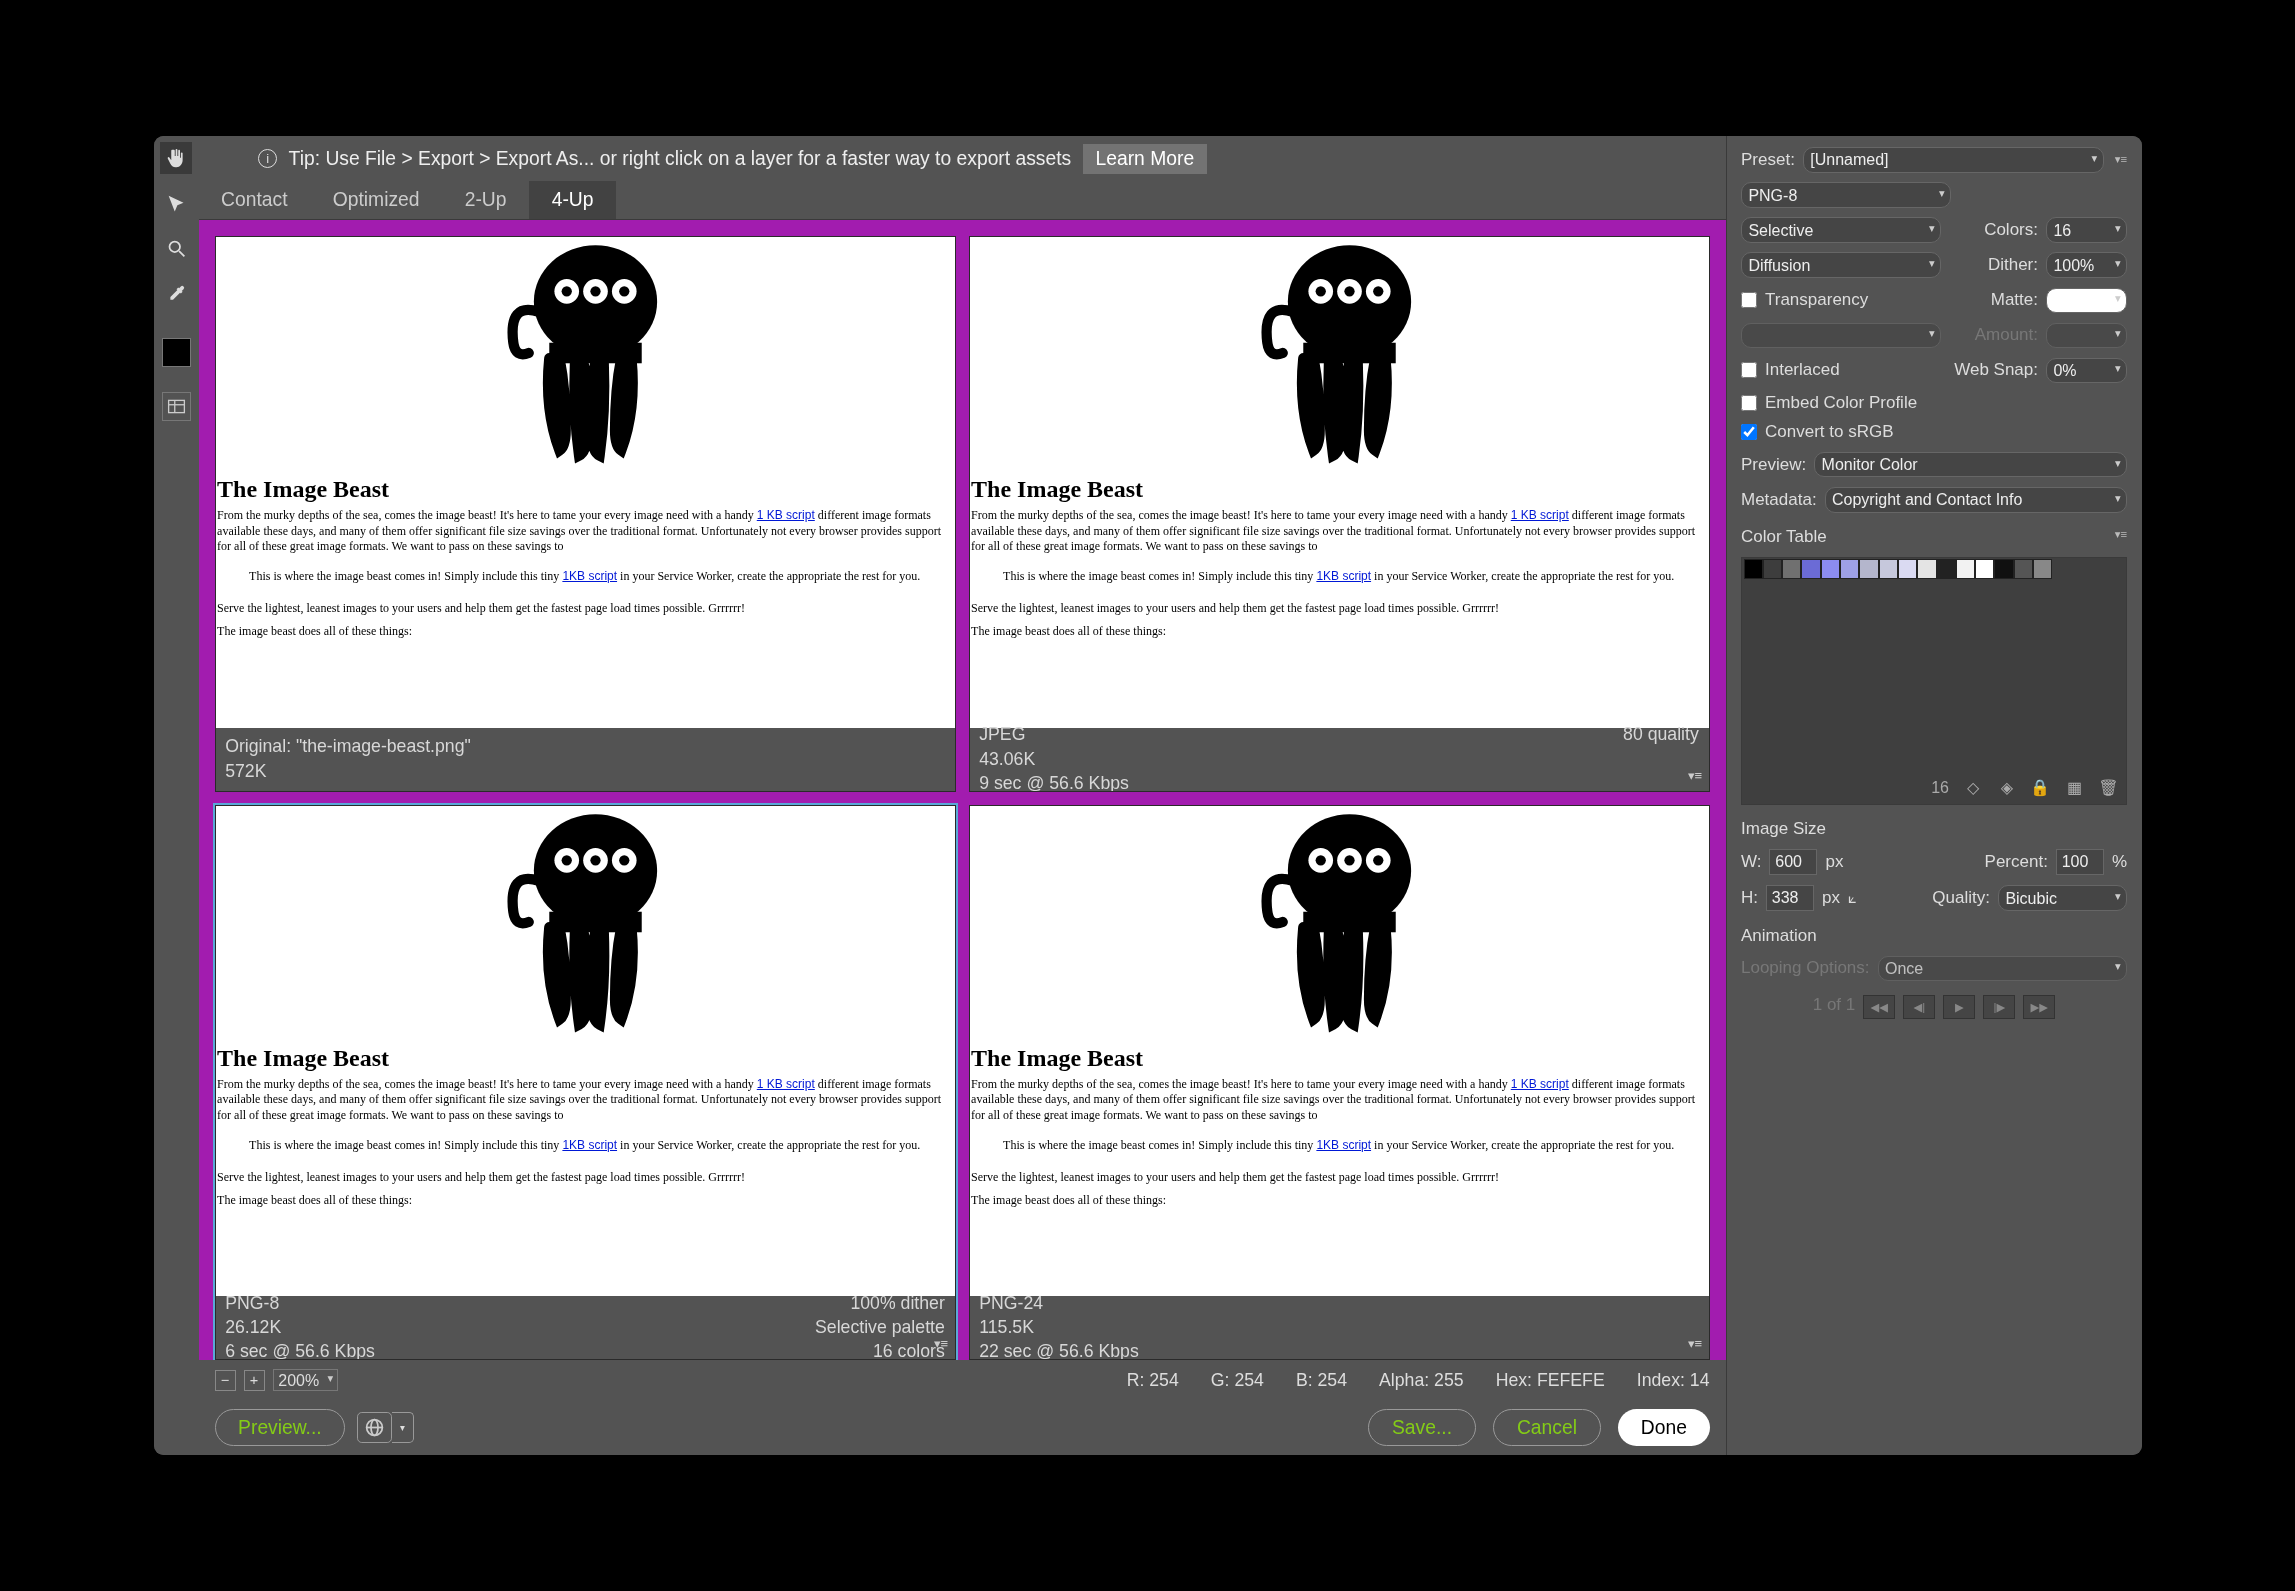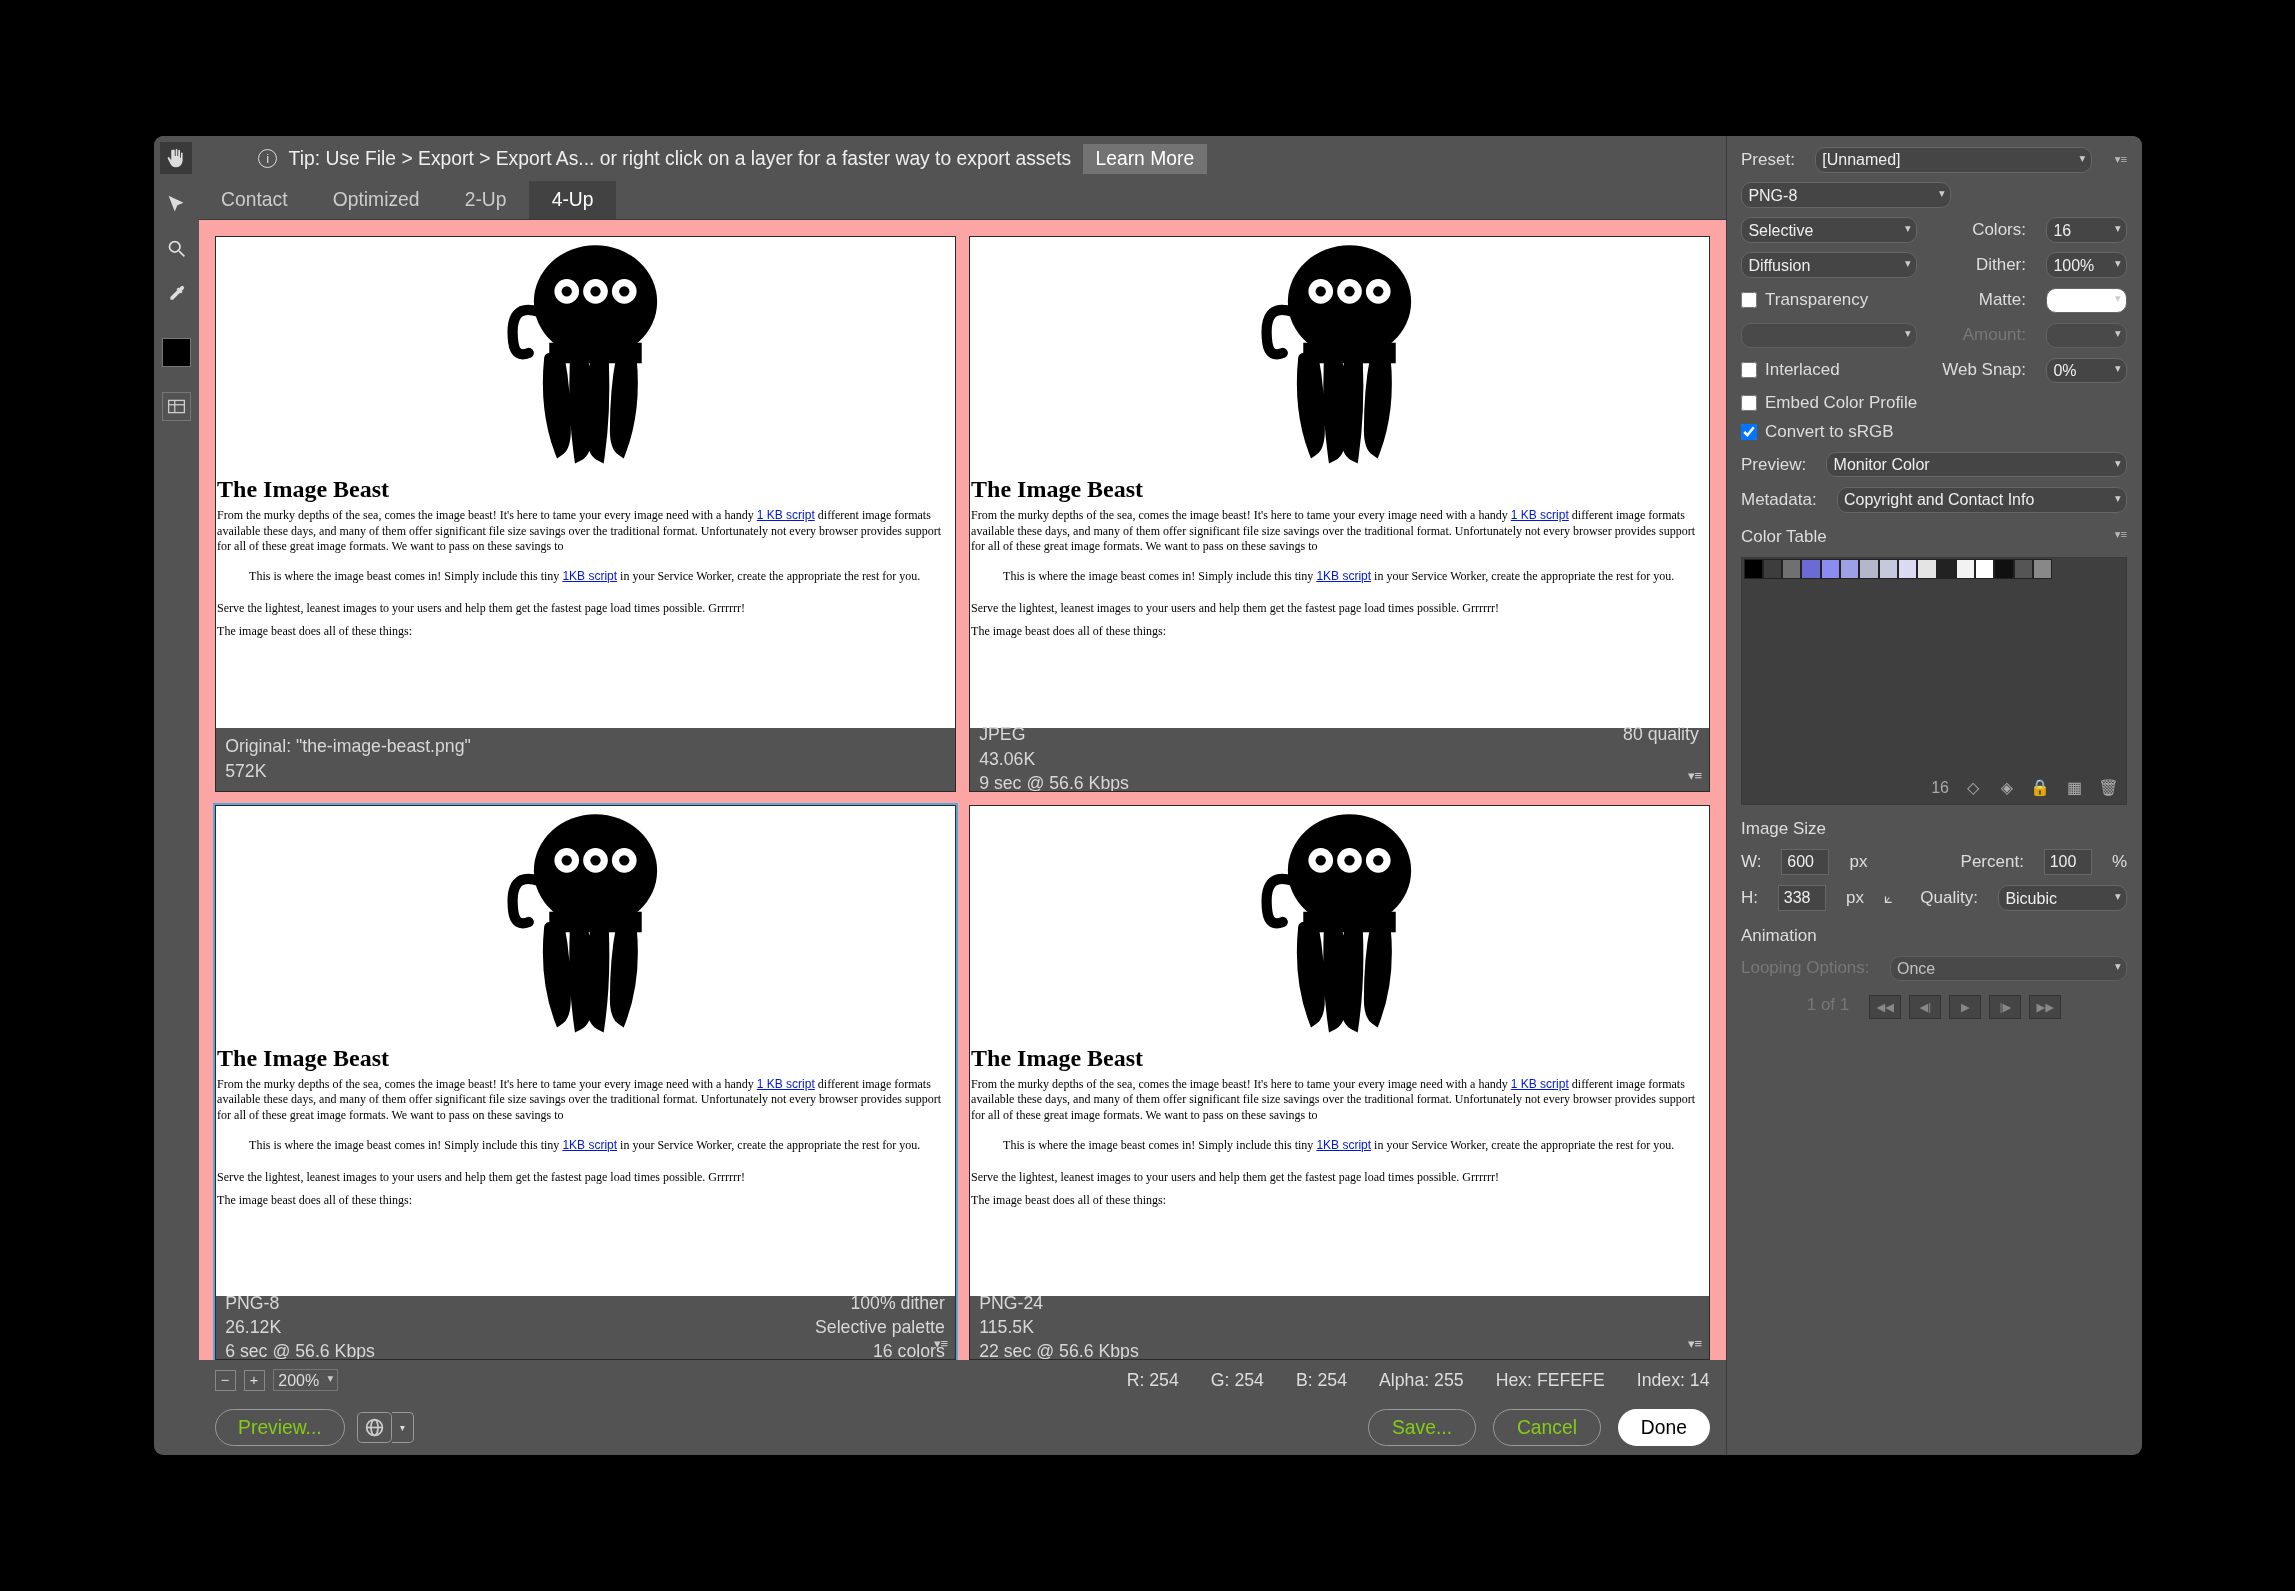--- a/index.html
+++ b/index.html
@@ -17,21 +17,21 @@
 .toolstrip { width: 45px; background: #535353; display: flex; flex-direction: column; align-items: center; padding-top: 6.4px; gap: 13px; }
 .toolstrip .tool { width: 32px; height: 32px; display: flex; align-items: center; justify-content: center; color: #ddd; position: relative; }
 .toolstrip .tool.active { background: #3a3a3a; }
 .toolstrip svg { width: 21px; height: 21px; }
 .swatch { width: 29px; height: 29px; background: #000; border: 0.8px solid #777; margin-top: 16px; }
 .slice { width: 29px; height: 29px; border: 0.8px solid #777; margin-top: 11.3px; display: flex; align-items: center; justify-content: center; }
 .main { flex: 1; display: flex; flex-direction: column; }
 .tabs { height: 39px; background: #535353; display: flex; align-items: center; border-bottom: 0.8px solid #3a3a3a; }
 .tab { padding: 0 22.6px; height: 100%; display: flex; align-items: center; color: #ccc; font-size: 19.3px; cursor: pointer; }
 .tab.active { background: #424242; color: #fff; }
-.grid { flex: 1; display: grid; grid-template-columns: 1fr 1fr; grid-template-rows: 1fr 1fr; gap: 13px; padding: 16px 16px 0 16px; background: #fca5a5; }
+.grid { flex: 1; display: grid; grid-template-columns: 1fr 1fr; grid-template-rows: 1fr 1fr; gap: 13px; padding: 16px 16px 0 16px; background: #a21caf; }
 .cell { display: flex; flex-direction: column; background: #fff; border: 0.8px solid #2a2a2a; overflow: hidden; }
 .cell.selected { outline: 2.4px solid #5aa8d8; outline-offset: -0.8px; }
 .preview { flex: 1; background: #fff; position: relative; overflow: hidden; }
 .beast { position: absolute; left: 50%; transform: translateX(-45%); top: 3.2px; }
 .beast svg { width: 210px; height: 226px; }
 .h { position: absolute; left: 1.6px; top: 239px; font-family: Georgia, serif; font-size: 24px; font-weight: bold; color: #000; }
 .para { position: absolute; left: 1.6px; right: 0; font-family: Georgia, serif; font-size: 12px; line-height: 1.3; color: #000; }
 .para.p1 { top: 271px; }
 .para.p2 { top: 332px; padding-left: 32px; }
 .para.p3 { top: 364px; }
@@ -47,21 +47,21 @@
 .statusrow .selwrap::after { content: "▾"; position: absolute; right: 4.8px; top: 3.2px; color: #ccc; font-size: 11.3px; }
 .statusrow .right { margin-left: auto; display: flex; gap: 32px; }
 .bottombar { height: 55px; background: #535353; display: flex; align-items: center; padding: 0 16px; gap: 11.3px; }
 .btn { background: none; border: 1.2px solid #999; border-radius: 24px; color: #84cc16; font-size: 19.3px; padding: 6.4px 22.6px; cursor: pointer; }
 .btn.primary { background: #fff; color: #000; border: none; }
 .bottombar .right { margin-left: auto; display: flex; gap: 17.7px; }
 .iconbtn { width: 35px; height: 31px; border: 0.8px solid #999; border-radius: 4.8px; display: flex; align-items: center; justify-content: center; color: #ddd; background: #535353; }
 .dd { position: relative; display: flex; }
 .dd .caret { width: 22.6px; border: 0.8px solid #999; border-left: none; border-radius: 0 4.8px 4.8px 0; display: flex; align-items: center; justify-content: center; color: #ddd; font-size: 9.7px; }
 .sidebar { width: 416px; background: #535353; display: flex; flex-direction: column; padding: 11.3px 14.5px; color: #ddd; font-size: 17px; gap: 9.7px; border-left: 0.8px solid #3a3a3a; }
-.srow { display: flex; align-items: center; gap: 20px; }
+.srow { display: flex; align-items: center; gap: 8px; }
 .srow label { min-width: 89px; text-align: right; }
 .srow .lbl-left { min-width: 0; text-align: left; }
 .sel, .inp { background: #454545; border: 0.8px solid #666; color: #eee; font-size: 16px; padding: 3.2px 22.6px 3.2px 6.4px; appearance: none; position: relative; }
 .selwrap2 { position: relative; flex: 1; }
 .selwrap2::after { content: "▾"; position: absolute; right: 6.4px; top: 4.8px; color: #ccc; font-size: 11.3px; pointer-events: none; }
 .selwrap2 .sel { width: 100%; border-radius: 10px; }
 .inp { padding: 3.2px 4.8px; width: 48px; }
 .ck { display: flex; align-items: center; gap: 8px; }
 .ck input { width: 16px; height: 16px; }
 .section-title { font-size: 17px; color: #ddd; margin-top: 4.8px; }

